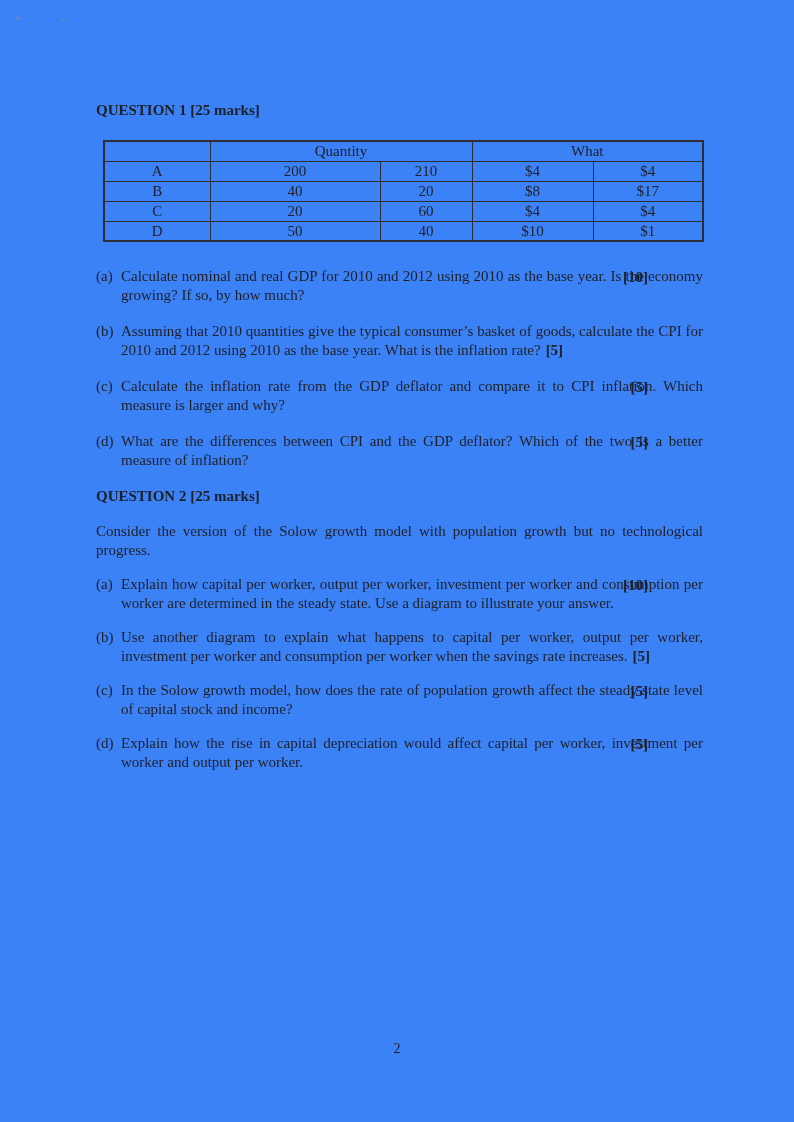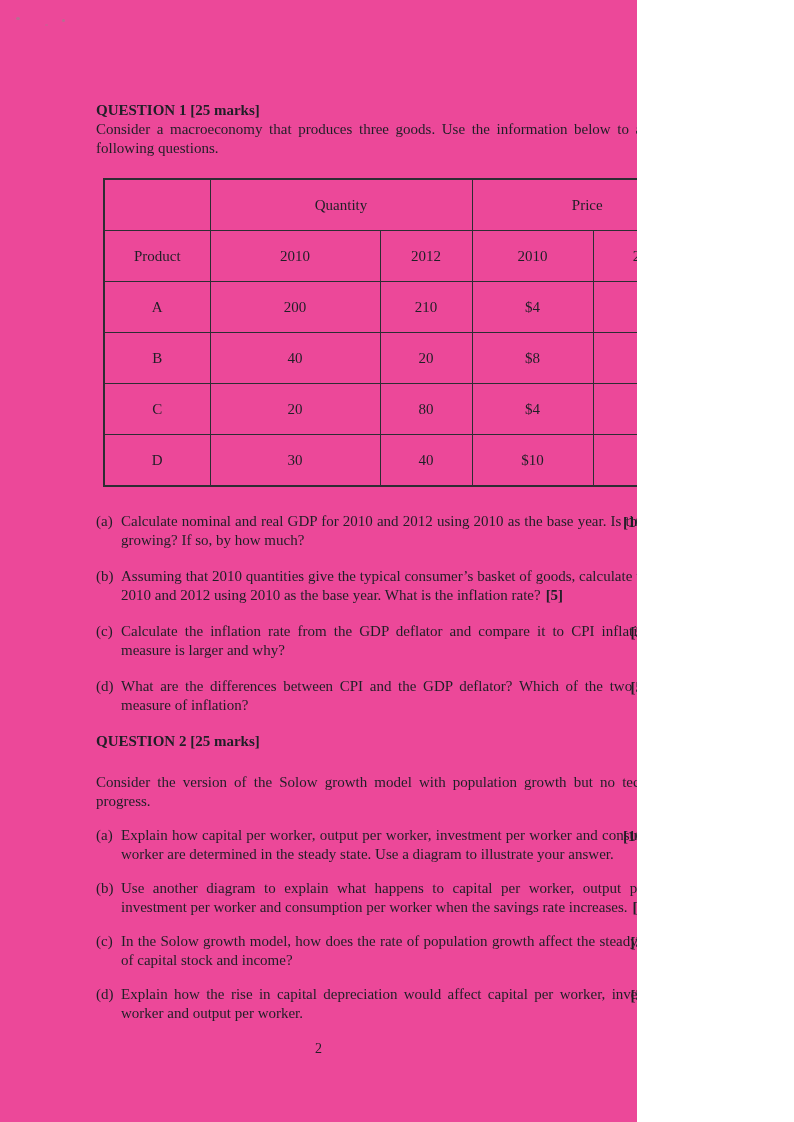--- a/index.html
+++ b/index.html
@@ -4,22 +4,22 @@
 <style>
   * { margin:0; padding:0; box-sizing:border-box; }
   html,body { width:794px; height:1122px; }
   body {
     background:#ffffff;
     font-family:"Liberation Serif","DejaVu Serif",serif;
     color:#1f1f26;
   }
   .sheet {
     position:relative;
-    width:637px; height:1122px;
-    background:#ec4899;
+    width:794px; height:1122px;
+    background:#3b82f6;
     overflow:hidden;
   }
   .content {
     position:absolute;
     left:96px; top:101px;
     width:607px;
     font-size:15px;
     line-height:19px;
   }
   .q-heading { font-weight:bold; }
@@ -29,21 +29,21 @@
   .goods-table {
     border-collapse:collapse;
     table-layout:fixed;
     width:600px;
     margin:20px 0 0 7px;
     border:2px solid #2d2d33;
   }
   .goods-table th, .goods-table td {
     border:1px solid #2d2d33;
     height:20px;
-    padding:16px 2px;
+    padding:0 2px;
     text-align:center;
     font-weight:normal;
     font-size:15px;
     line-height:18px;
   }
 
   
   .parts { margin-top:25px; }
   .part {
     position:relative;
@@ -51,21 +51,21 @@
     margin-bottom:17px;
   }
   .parts-q2 .part { margin-bottom:15px; }
   .part-label { position:absolute; left:0; top:0; }
   .part-body { position:relative; text-align:justify;font-family:Liberation Serif, serif; }
   .marks { font-weight:bold; }
   .marks.pinned { position:absolute; right:55px; bottom:18px; }
   .marks.inline { margin-left:5px; }
 
   .q2-heading { font-weight:bold; }
-  .q2-intro { margin-top:22px; text-align:justify; }
+  .q2-intro { margin-top:16px; text-align:justify; }
   .parts-q2 { margin-top:15px; }
 
   .page-footer {
     position:absolute;
     top:1040px; left:0;
     width:100%;
     text-align:center;
     font-size:14px;
     line-height:18px;
   }
@@ -81,69 +81,61 @@
 
 <div class="sheet">
   <span class="speck s1"></span>
   <span class="speck s2"></span>
   <span class="speck s3"></span>
 
   <div class="content">
 
     <section>
       <div class="q-heading">QUESTION 1 [25 marks]</div>
-      <p class="intro">Consider a macroeconomy that produces three goods. Use the information below to answer the following questions.</p>
 
       <table class="goods-table">
         <colgroup>
           <col style="width:106px">
           <col style="width:170px">
           <col style="width:92px">
           <col style="width:121px">
           <col style="width:110px">
         </colgroup>
         <thead>
           <tr>
               <th colspan="1"></th>
               <th colspan="2">Quantity</th>
-              <th colspan="2">Price</th>
-            </tr>
-          <tr>
-              <th>Product</th>
-              <th>2010</th>
-              <th>2012</th>
-              <th>2010</th>
-              <th>2012</th>
+              <th colspan="2">What</th>
             </tr>
         </thead>
         <tbody>
             <tr>
               <td>A</td>
               <td>200</td>
               <td>210</td>
               <td>$4</td>
               <td>$4</td>
             </tr>
             <tr>
               <td>B</td>
               <td>40</td>
               <td>20</td>
               <td>$8</td>
               <td>$17</td>
             </tr>
             <tr>
               <td>C</td>
               <td>20</td>
-              <td>80</td>
+              <td>60</td>
               <td>$4</td>
               <td>$4</td>
             </tr>
             <tr>
               <td>D</td>
-              <td>30</td>
+              <td>50</td>
               <td>40</td>
               <td>$10</td>
               <td>$1</td>
             </tr>
           </tbody>
       </table>
 
       <div class="parts parts-q1">
           <div class="part">
             <span class="part-label">(a)</span>

